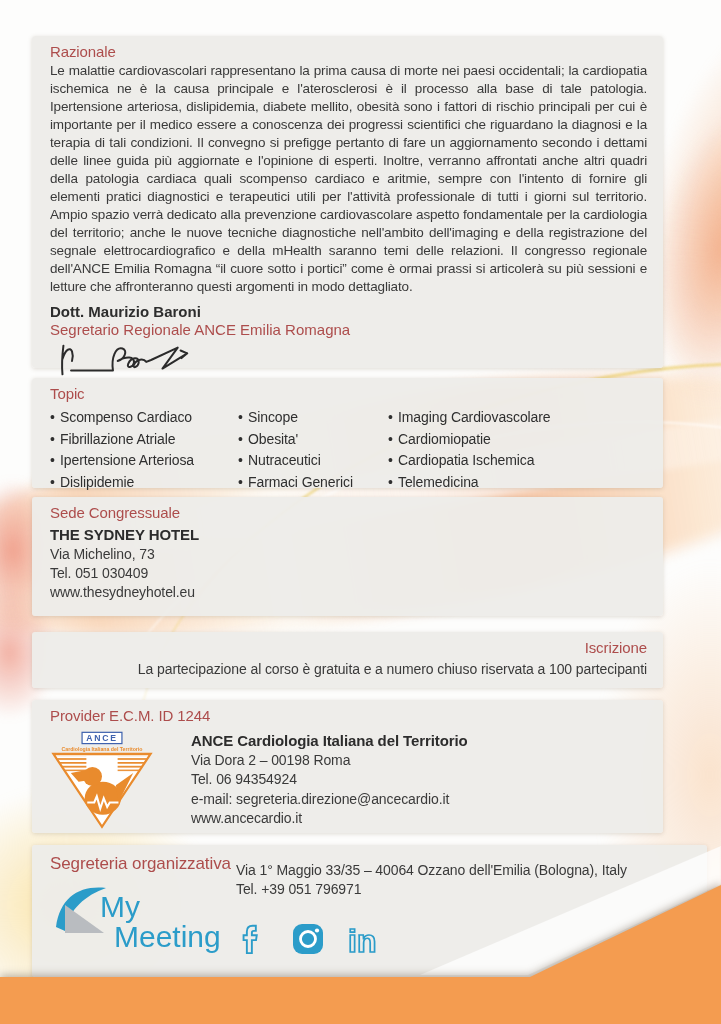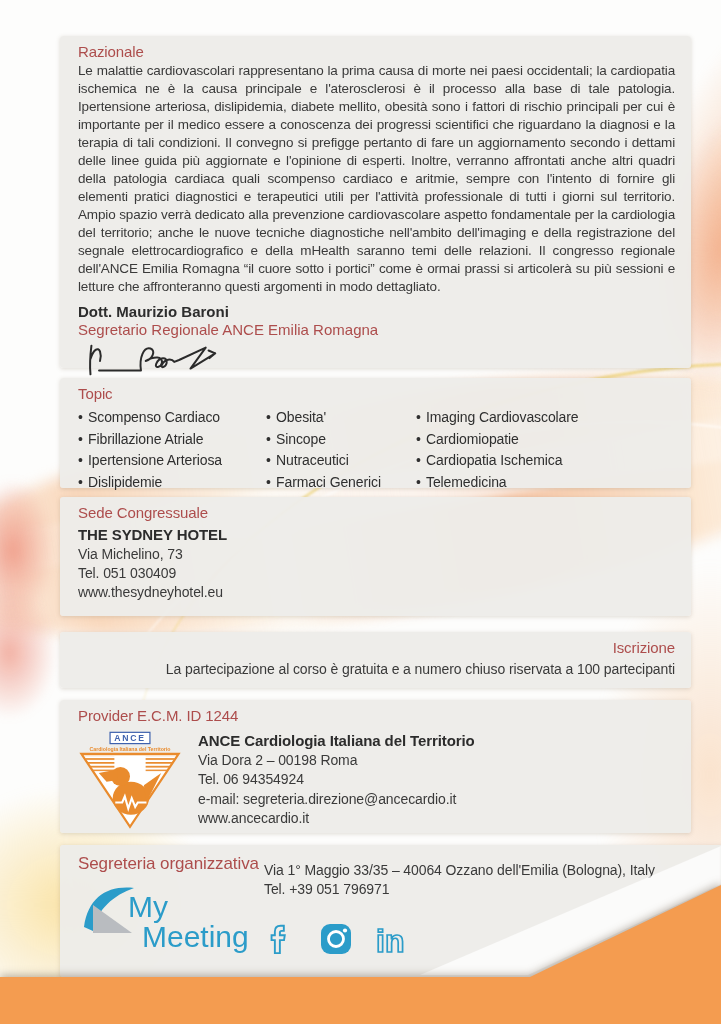--- a/index.html
+++ b/index.html
@@ -21,21 +21,21 @@
     background:radial-gradient(ellipse,rgba(231,100,75,.5),rgba(231,100,75,0) 70%);}
   #sw-bl{left:-75px;top:785px;width:290px;height:240px;filter:blur(6px);
     background:radial-gradient(ellipse,rgba(248,210,110,.6),rgba(248,210,110,0) 70%);}
   #sw-right3{left:595px;top:560px;width:230px;height:430px;filter:blur(6px);
     background:radial-gradient(ellipse,rgba(246,190,140,.42),rgba(246,190,140,0) 70%);}
   #sw-yline{left:130px;top:372px;width:1050px;height:640px;border-radius:50%;transform:rotate(-11deg);filter:blur(1px);
     border-top:3px solid rgba(235,205,95,.7);}
   #sw-yline2{left:60px;top:430px;width:1000px;height:700px;border-radius:50%;transform:rotate(-13deg);filter:blur(1px);
     border-top:2px solid rgba(255,255,255,.8);}
   
-  .card{position:absolute;left:60px;width:631px;background:rgba(237,236,233,.96);border-radius:3px;
+  .card{position:absolute;left:32px;width:631px;background:rgba(237,236,233,.96);border-radius:3px;
         box-shadow:0 1px 4px rgba(130,115,95,.25);z-index:10;}
   #card-razionale{top:36px;height:332px;}
   #card-topic{top:378px;height:110px;}
   #card-sede{top:497px;height:119px;}
   #card-iscrizione{top:632px;height:56px;text-align:right;}
   #card-provider{top:700px;height:133px;}
   #card-segreteria{top:845px;width:675px;height:132px;}
   .pad{padding:6px 16px 0 18px;}
   .sec{font-size:15px;font-weight:500;color:#ad4d4c;margin:0;letter-spacing:-.1px;line-height:19px;}
   .body-text{margin:1px 0 6px;font-size:13.5px;line-height:18px;color:#3a3a3a;text-align:justify;letter-spacing:-.15px;}
@@ -46,21 +46,21 @@
   .topic-cols{display:flex;margin-top:4px;}
   .tcol{list-style:none;margin:0;padding:0;}
   .tcol.c1{width:188px;} .tcol.c2{width:150px;}
   .tcol li{font-size:14px;line-height:21.5px;color:#2f2f2f;position:relative;padding-left:10px;letter-spacing:-.1px;}
   .tcol li::before{content:"\2022";position:absolute;left:0;top:0;color:#2f2f2f;}
   
   .addr{margin-top:3px;}
   .addr div{font-size:14px;line-height:19px;color:#3a3a3a;letter-spacing:-.1px;}
   .addr .org{font-weight:700;font-size:15px;color:#2c2c2c;line-height:20px;}
   
-  .prov-row{display:flex;margin-top:4px;align-items:flex-start;}
+  .prov-row{display:flex;margin-top:4px;align-items:flex-start;gap:21px;}
   .prov-text{margin-left:16px;margin-top:2px;}
   .prov-text div{font-size:14px;line-height:19.5px;letter-spacing:-.1px;}
   .prov-text .org{font-weight:700;font-size:15px;color:#2c2c2c;}
   
   #card-segreteria .sec{font-size:17px;line-height:21px;}
   .seg-text{position:absolute;left:204px;top:16px;}
   .seg-text div{font-size:14px;line-height:19px;letter-spacing:-.1px;}
   .seg-logo{position:absolute;left:18px;top:36px;}
   .social-row{position:absolute;left:204px;top:76px;display:flex;gap:20px;}
   .social-row svg{display:block;cursor:pointer;}
@@ -104,22 +104,22 @@
     <div class="pad">
       <h2 class="sec">Topic</h2>
       <div class="topic-cols">
         <ul class="tcol c1">
           <li>Scompenso Cardiaco</li>
           <li>Fibrillazione Atriale</li>
           <li>Ipertensione Arteriosa</li>
           <li>Dislipidemie</li>
         </ul>
         <ul class="tcol c2">
+          <li>Sincope</li>
           <li>Obesita'</li>
-          <li>Sincope</li>
           <li>Nutraceutici</li>
           <li>Farmaci Generici</li>
         </ul>
         <ul class="tcol c3">
           <li>Imaging Cardiovascolare</li>
           <li>Cardiomiopatie</li>
           <li>Cardiopatia Ischemica</li>
           <li>Telemedicina</li>
         </ul>
       </div>

